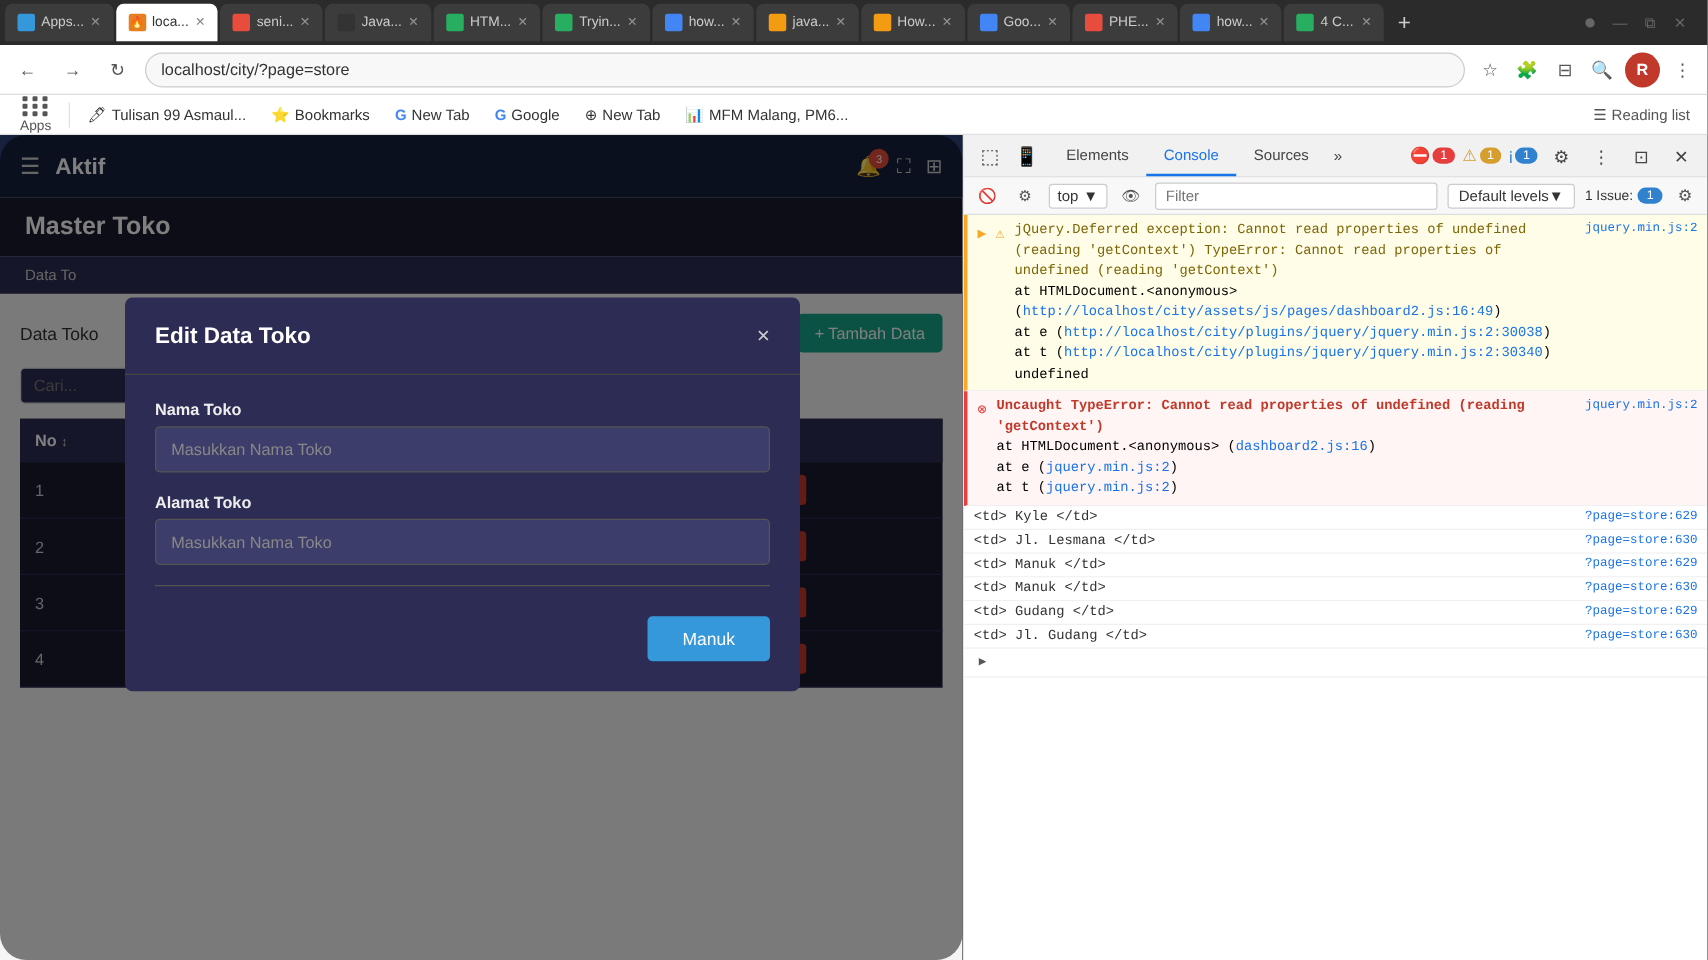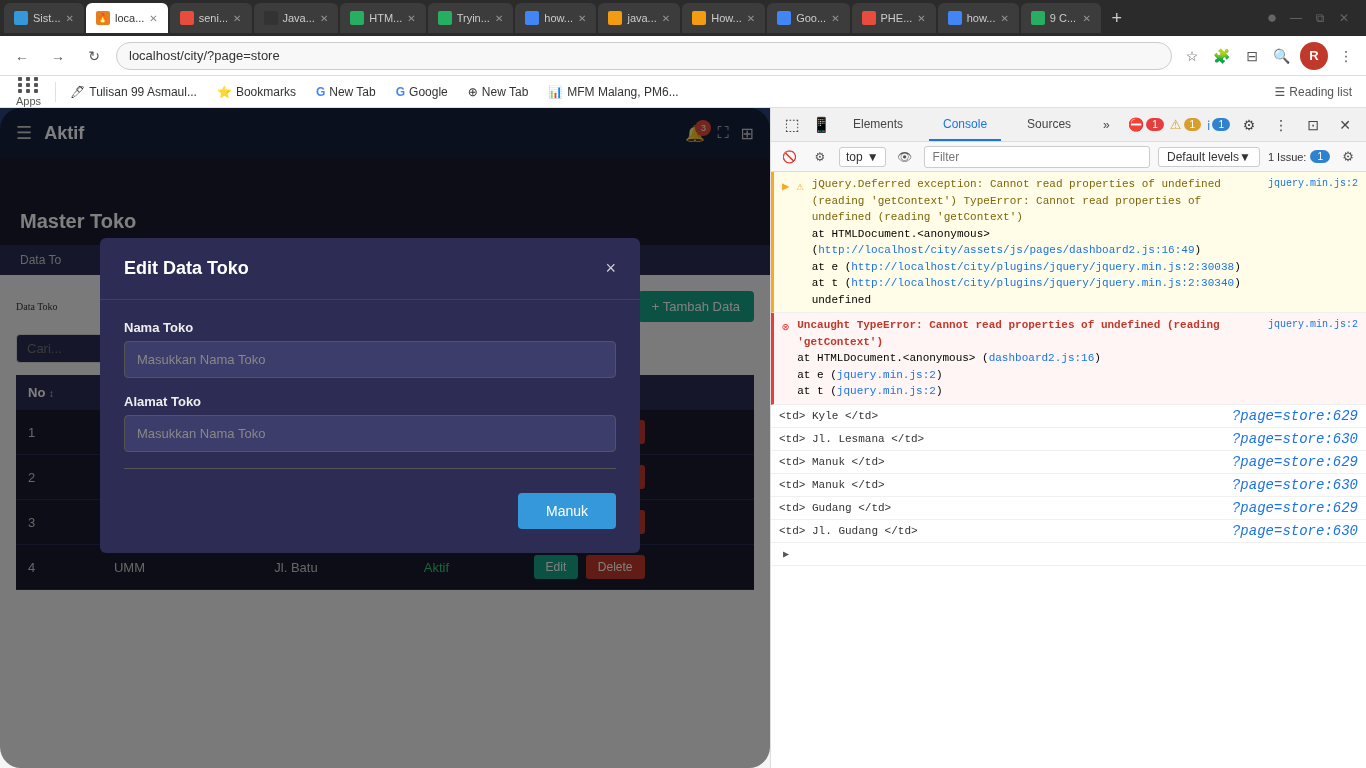--- a/index.html
+++ b/index.html
@@ -297,21 +297,20 @@
       background: #1a1a2e;
       color: white;
       padding: 12px 20px;
       display: flex;
       align-items: center;
       justify-content: space-between;
     }
     .page-header-title {
       font-size: 20px;
       font-weight: bold;
-      margin-top: 40px;
     }
 
     
     .breadcrumb-area {
       background: #2c2c54;
       padding: 8px 20px;
       color: #ccc;
       font-size: 12px;
       display: flex;
       align-items: center;
@@ -325,22 +324,21 @@
       overflow: auto;
     }
     .table-header-row {
       display: flex;
       justify-content: space-between;
       align-items: center;
       margin-bottom: 12px;
     }
     .data-toko-label {
       color: #333;
-      font-size: 10px;
-      font-family: Liberation Serif, serif;
+      font-size: 14px;
     }
     .tambah-data-btn {
       background: #17a589;
       color: white;
       border: none;
       padding: 8px 14px;
       border-radius: 4px;
       cursor: pointer;
       font-size: 13px;
     }
@@ -515,21 +513,21 @@
       justify-content: center;
       cursor: pointer;
       border-radius: 3px;
       font-size: 14px;
       color: #444;
     }
     .dt-tabs {
       display: flex;
       align-items: center;
       height: 100%;
-      gap: 12px;
+      gap: 0;
       text-align: center;
     }
     .dt-tab {
       padding: 0 14px;
       height: 100%;
       display: flex;
       align-items: center;
       font-size: 12px;
       color: #444;
       cursor: pointer;
@@ -712,45 +710,44 @@
       justify-content: space-between;
       align-items: center;
     }
     .console-row-text {
       color: #333;
       font-family: 'Courier New', monospace;
       font-size: 11px;
     }
     .console-row-link {
       color: #1a73e8;
-      font-size: 14px;
+      font-size: 10px;
       text-decoration: none;
       cursor: pointer;
-      font-style: italic;
     }
     .expand-arrow {
       color: #555;
       font-size: 10px;
       cursor: pointer;
       padding: 2px 4px;
     }
 
     .error-text { color: #c0392b; }
     .warning-text { color: #7d6608; }
   </style>
 </head>
 <body>
 
 <div class="browser-chrome">
 
   <div class="tab-bar">
 
     <div class="tab">
       <div class="tab-favicon" style="background:#3498db;"></div>
-      <span>Sist...</span>
+      <span>Apps...</span>
       <span class="tab-close">✕</span>
     </div>
     <div class="tab active">
       <div class="tab-favicon" style="background:#e67e22;font-size:9px;color:white;">🔥</div>
       <span>loca...</span>
       <span class="tab-close">✕</span>
     </div>
     <div class="tab">
       <div class="tab-favicon" style="background:#e74c3c;"></div>
       <span>seni...</span>
@@ -796,21 +793,21 @@
       <span>PHE...</span>
       <span class="tab-close">✕</span>
     </div>
     <div class="tab">
       <div class="tab-favicon" style="background:#4285f4;"></div>
       <span>how...</span>
       <span class="tab-close">✕</span>
     </div>
     <div class="tab">
       <div class="tab-favicon" style="background:#27ae60;"></div>
-      <span>9 C...</span>
+      <span>4 C...</span>
       <span class="tab-close">✕</span>
     </div>
     <div class="tab-add">+</div>
     <div class="window-controls">
       <div class="win-btn" style="font-size:16px;">⏺</div>
       <div class="win-btn">—</div>
       <div class="win-btn">⧉</div>
       <div class="win-btn">✕</div>
     </div>
   </div>

